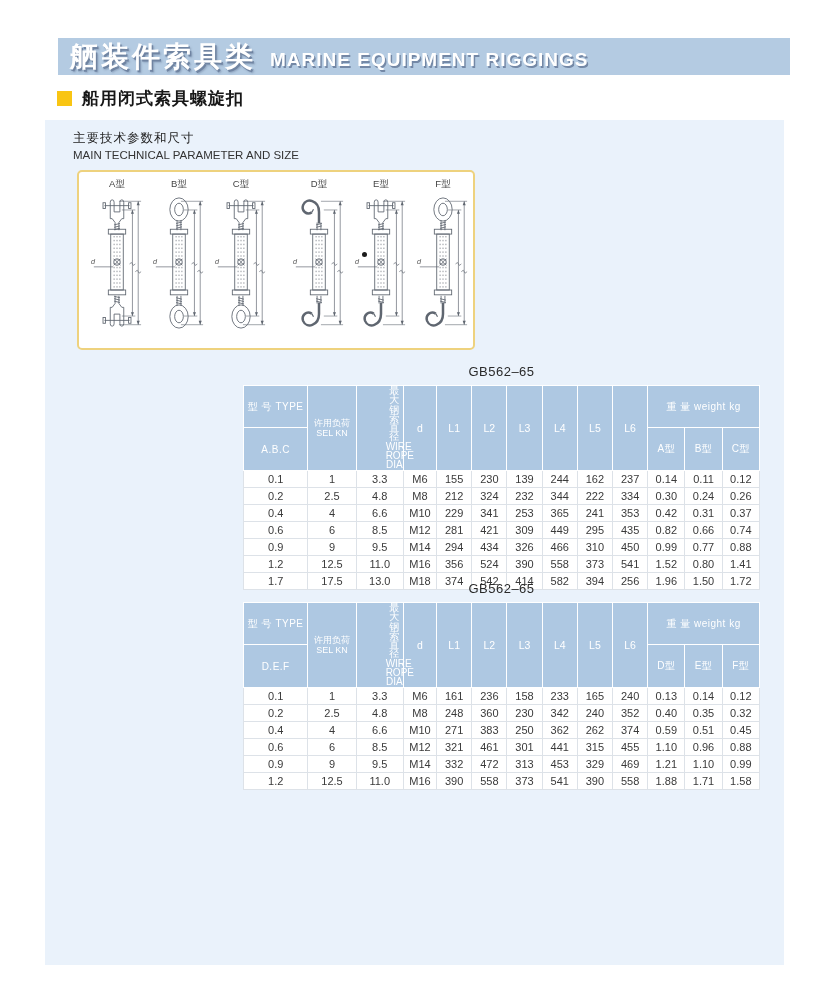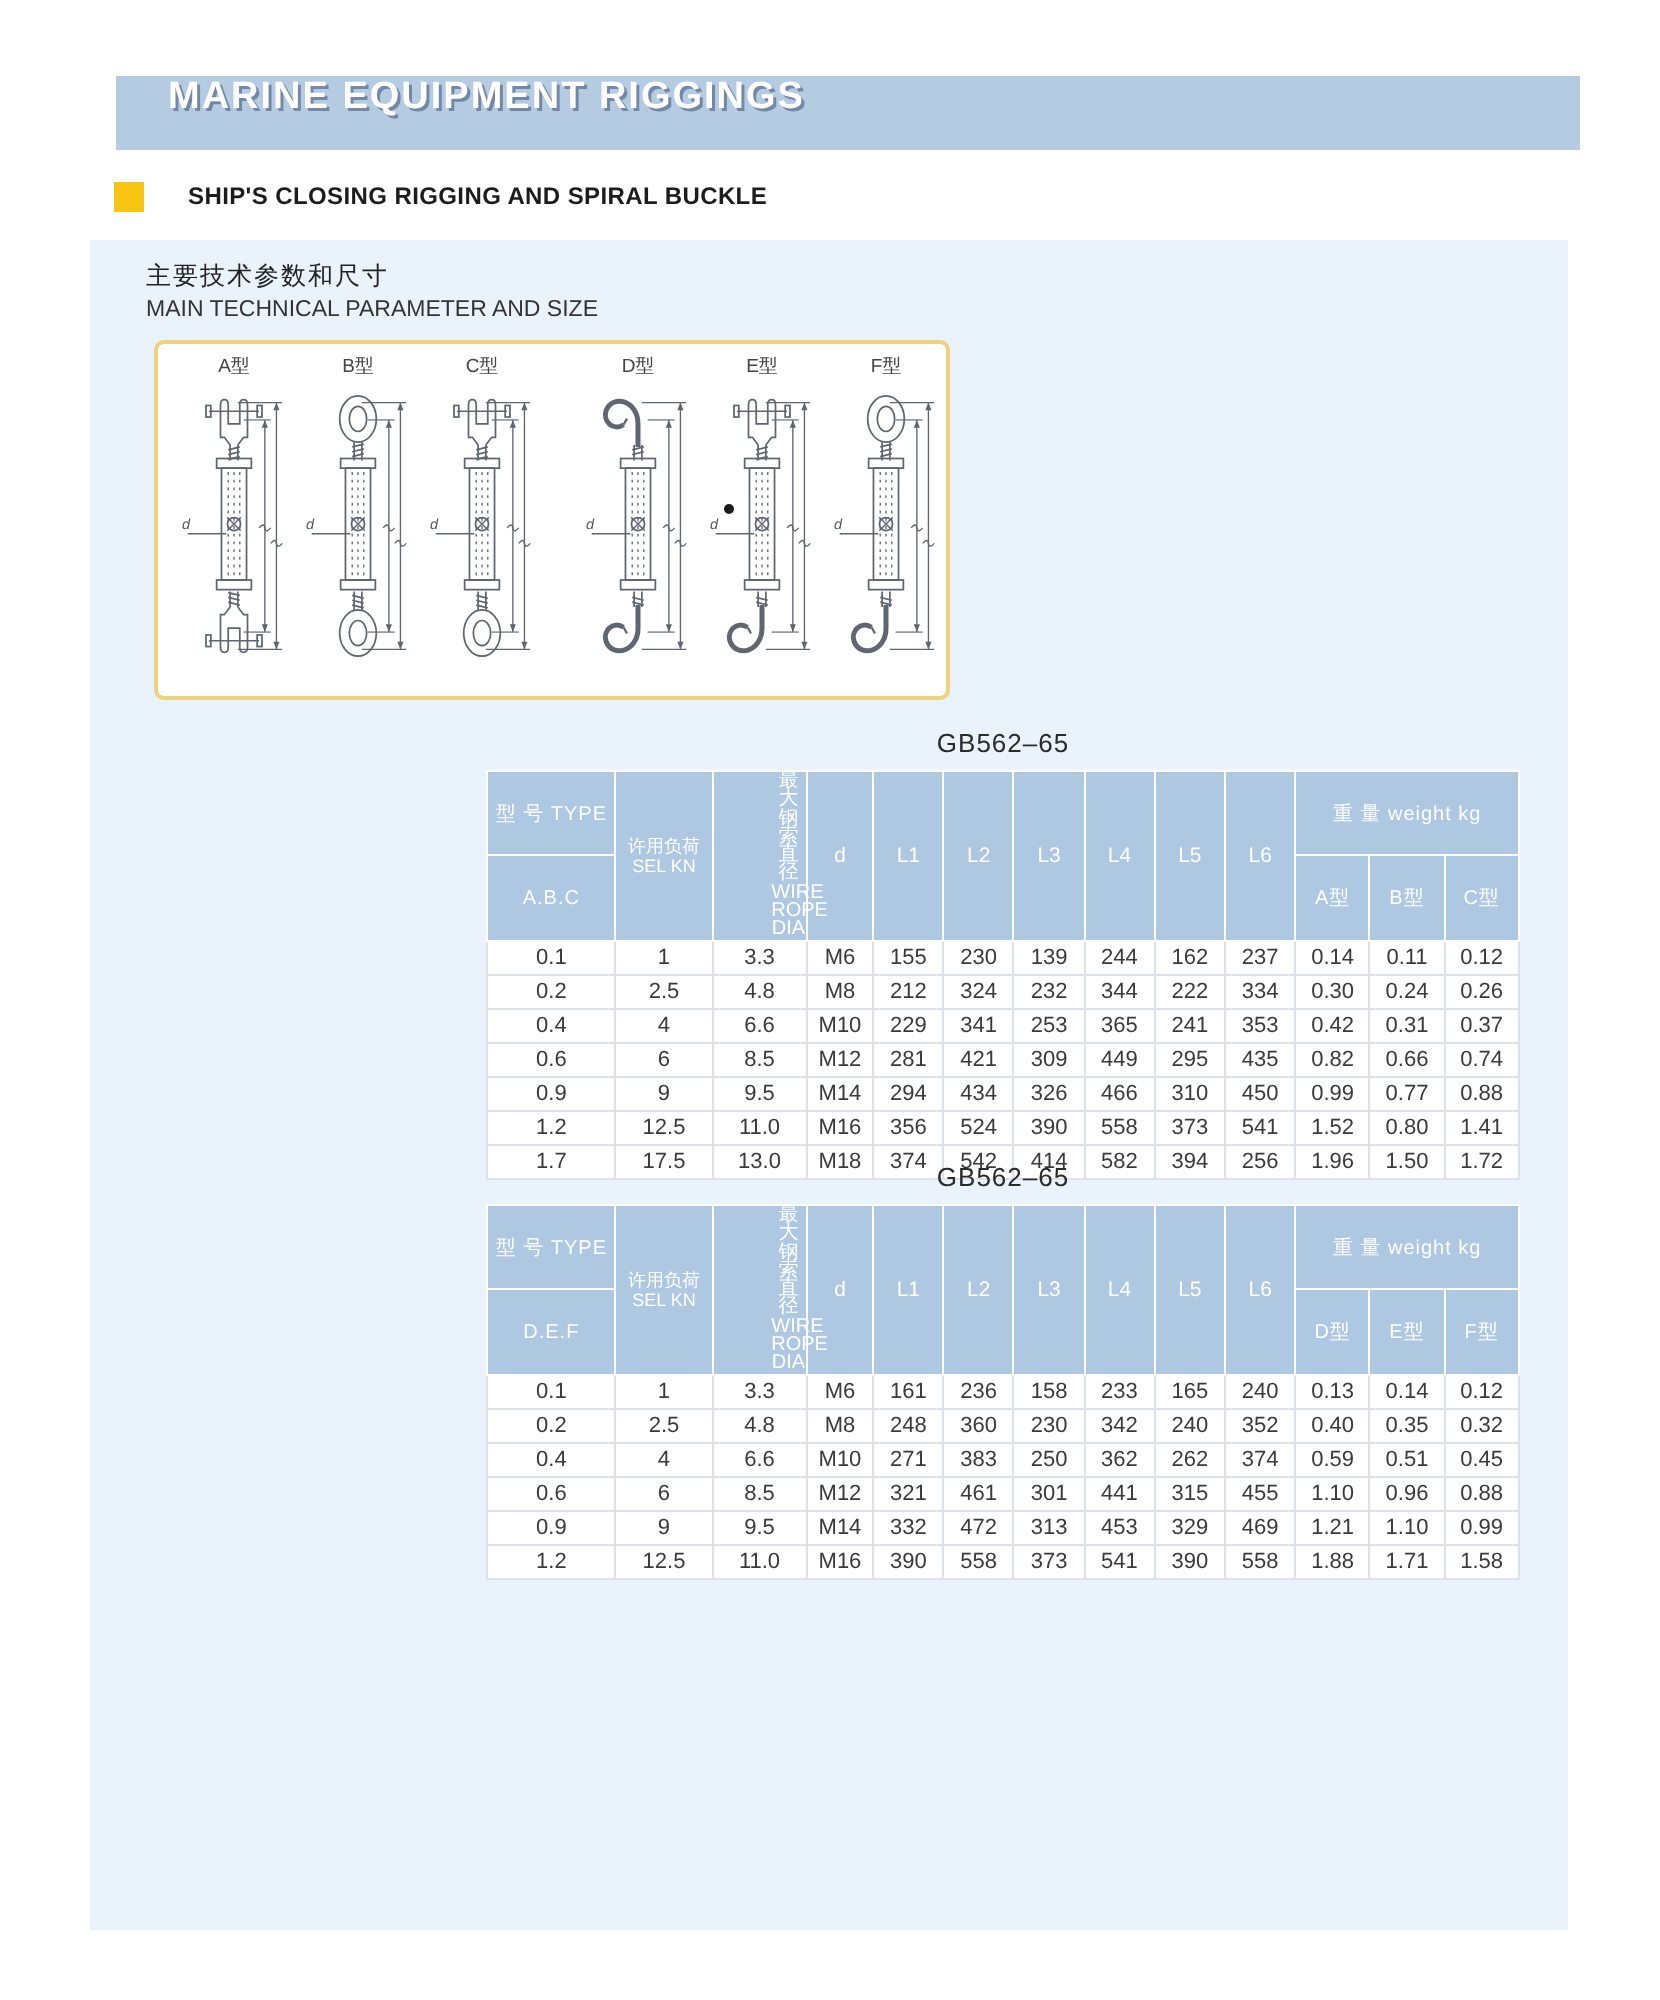--- a/index.html
+++ b/index.html
@@ -116,26 +116,27 @@
       <line x1="25" y1="38" x2="31" y2="36.5" stroke-width="0.9"></line>
       <path d="M28,34 L28,22 C28,10 15,6.5 11.5,15 C9.5,20.5 15,26 20.5,22.5" stroke-width="2.6"></path>
       <path d="M20.5,22.5 l1.8,-3.2" stroke-width="1.2"></path>
     </g>
   </defs>
 </svg>
 
 <div class="page">
 
   <div class="banner">
+    <span class="zh">舾装件索具类</span>
     <span class="en">MARINE EQUIPMENT RIGGINGS</span>
   </div>
 
   <div class="section">
     <span class="bullet"></span>
-    <span class="en">SHIP'S CLOSING RIGGING AND SPIRAL BUCKLE</span>
+    <span class="zh">船用闭式索具螺旋扣</span>
   </div>
 
   <div class="panel">
 
     <div class="intro">
       <div class="zh">主要技术参数和尺寸</div>
       <div class="en">MAIN TECHNICAL PARAMETER AND SIZE</div>
     </div>
 
     <div class="drawbox">

